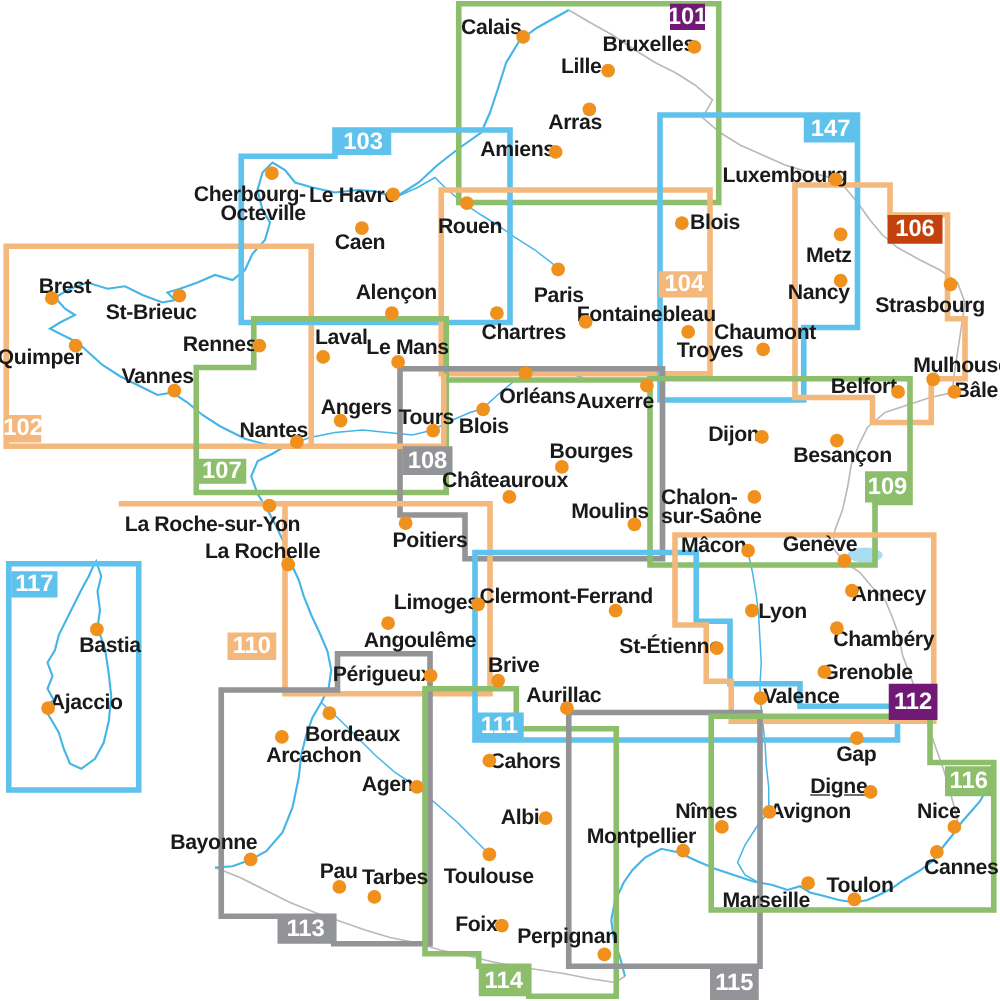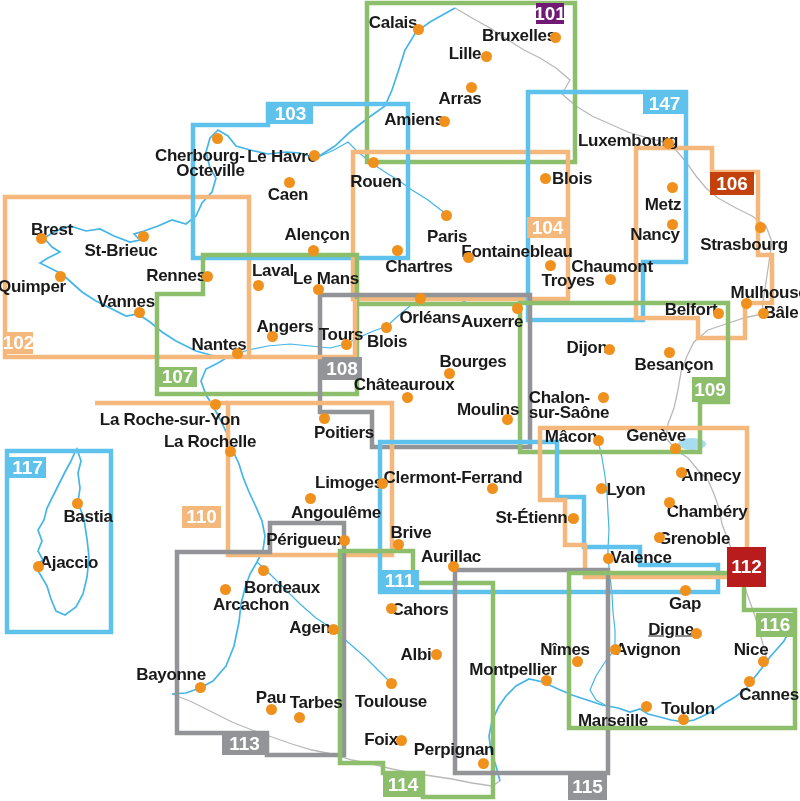--- a/index.html
+++ b/index.html
@@ -54,21 +54,21 @@
       <div class="sheet-label" style="left: 4px; top: 332px; width: 29px; height: 22px; background: rgb(245, 184, 124);">102</div>
       <div class="sheet-label" style="left: 268px; top: 104px; width: 45px; height: 20px; background: rgb(95, 194, 236);">103</div>
       <div class="sheet-label" style="left: 527px; top: 217px; width: 41px; height: 21px; background: rgb(245, 184, 124);">104</div>
       <div class="sheet-label" style="left: 643px; top: 93px; width: 43px; height: 21px; background: rgb(95, 194, 236);">147</div>
       <div class="sheet-label" style="left: 710px; top: 172px; width: 44px; height: 23px; background: #c2410c;">106</div>
       <div class="sheet-label" style="left: 158px; top: 367px; width: 39px; height: 20px; background: rgb(140, 190, 107);">107</div>
       <div class="sheet-label" style="left: 322px; top: 357px; width: 40px; height: 23px; background: rgb(146, 148, 151);">108</div>
       <div class="sheet-label" style="left: 692px; top: 377px; width: 36px; height: 25px; background: rgb(140, 190, 107);">109</div>
       <div class="sheet-label" style="left: 182px; top: 506px; width: 39px; height: 22px; background: rgb(245, 184, 124);">110</div>
       <div class="sheet-label" style="left: 380px; top: 570px; width: 39px; height: 22px; background: rgb(95, 194, 236);">111</div>
-      <div class="sheet-label" style="left: 711px; top: 547px; width: 39px; height: 40px; background: #b91c1c; margin-left: 16px;">112</div>
+      <div class="sheet-label" style="left: 711px; top: 547px; width: 39px; height: 29px; background: #701a75;">112</div>
       <div class="sheet-label" style="left: 222px; top: 733px; width: 45px; height: 22px; background: rgb(146, 148, 151);">113</div>
       <div class="sheet-label" style="left: 383px; top: 773px; width: 40px; height: 24px; background: rgb(140, 190, 107);">114</div>
       <div class="sheet-label" style="left: 568px; top: 773px; width: 39px; height: 27px; background: rgb(146, 148, 151);">115</div>
       <div class="sheet-label" style="left: 756px; top: 613px; width: 38px; height: 24px; background: rgb(140, 190, 107);">116</div>
       <div class="sheet-label" style="left: 9px; top: 457px; width: 37px; height: 21px; background: rgb(95, 194, 236);">117</div>
       <div class="city-dot" style="left: 418px; top: 29px; background: rgb(240, 145, 29);"></div>
       <div class="city-label" style="left: 393px; top: 22px;">Calais</div>
       <div class="city-dot" style="left: 555px; top: 37px; background: rgb(240, 145, 29);"></div>
       <div class="city-label" style="left: 519px; top: 35px;">Bruxelles</div>
       <div class="city-dot" style="left: 486px; top: 56px; background: rgb(240, 145, 29);"></div>

